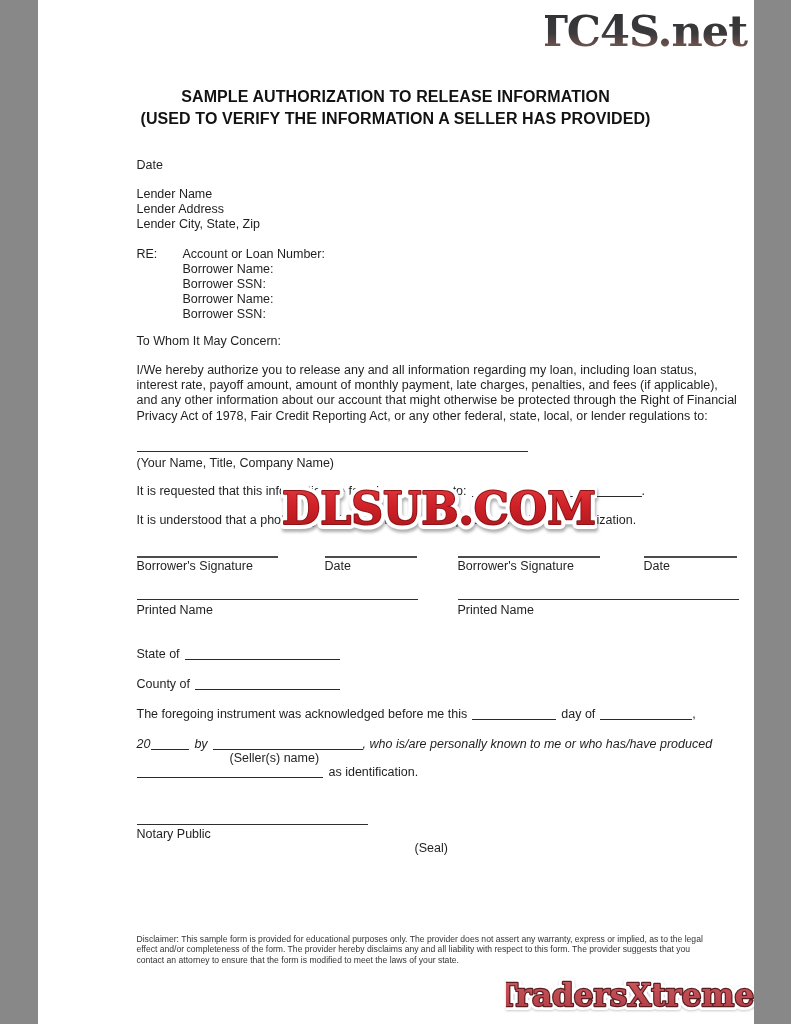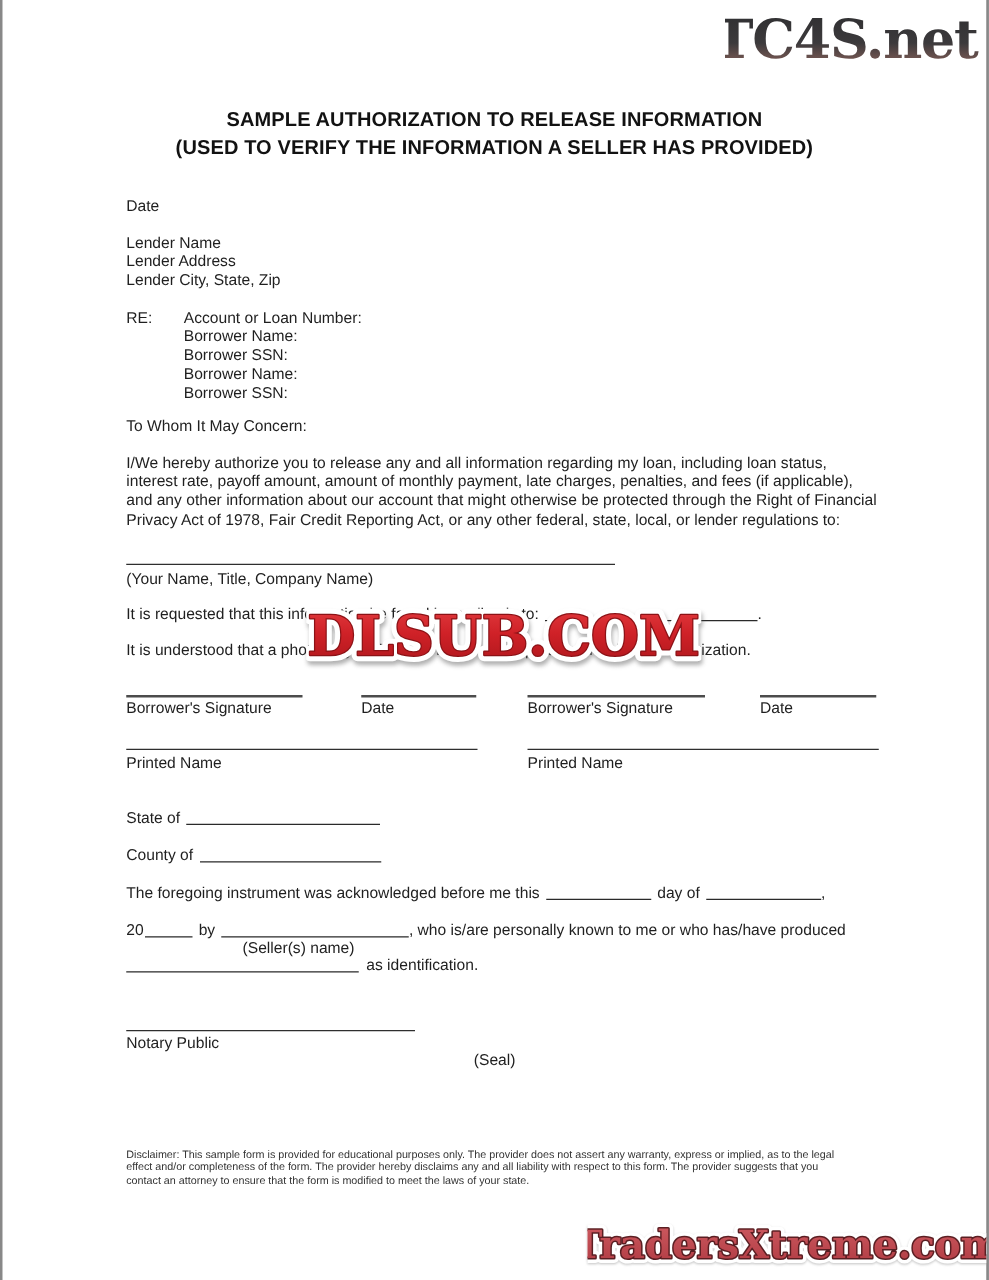--- a/index.html
+++ b/index.html
@@ -1,18 +1,18 @@
 <!DOCTYPE html>
 <html><head>
 <meta charset="utf-8">
 <style>
   html,body{margin:0;padding:0;background:#888;}
   .page{
     position:relative;
-    width:787px;height:1024px;
+    width:716px;height:1024px;
     background:#ffffff;
     font-family:"Liberation Sans", sans-serif;
     color:#1f1f1f;
     overflow:hidden;
     margin:0 auto;
   }
   .abs{position:absolute;}
   .t{font-size:12.5px;line-height:15px;white-space:nowrap;}
   .title{
     left:0;top:86px;width:100%;
@@ -29,21 +29,21 @@
     display:inline-block;height:12px;
     border-bottom:1px solid #2a2a2a;
     vertical-align:-2px;margin-left:5px;
   }
   .bl.tight{margin-left:1px;}
   .rule{border-top:2px solid #4c4c4c;height:0;}
   .rule.thin{border-top:1.5px solid #2e2e2e;}
   .lbl{font-size:12.5px;white-space:nowrap;}
   .disclaimer{
     font-size:8.6px;line-height:10.4px;color:#333;
-    white-space:pre-line;width:650px;
+    white-space:pre-line;width:650px;margin-top:16px;
   }
   svg text{font-family:"DejaVu Serif", serif;}
   .wm{pointer-events:none;}
   .wm-center{filter:drop-shadow(1px 3px 1.5px rgba(80,80,80,.45));}
   .wm-bottom{filter:drop-shadow(0.5px 1.5px 1px rgba(120,120,120,.4));}
 </style>
 </head>
 <body>
 
 <div class="page">
@@ -120,21 +120,21 @@
     <span>State of</span><span class="bl" style="width:155px;"></span>
   </div>
   <div class="abs t" style="left:99px;top:677px;">
     <span>County of</span><span class="bl" style="width:145px;"></span>
   </div>
 
   <div class="abs t" style="left:99px;top:707px;">
     <span>The foregoing instrument was acknowledged before me this</span><span class="bl" style="width:84px;"></span><span style="margin-left:5px;">day of</span><span class="bl" style="width:92px;"></span><span>,</span>
   </div>
 
-  <div class="abs t" style="left:99px;top:737px;">
+  <div class="abs t" style="left:99px;top:737px;font-style:italic;">
     <span>20</span><span class="bl tight" style="width:38px;"></span><span style="margin-left:5px;">by</span><span class="bl" style="width:150px;"></span><span>, who is/are personally known to me or who has/have produced</span>
   </div>
   <div class="abs t" style="left:192px;top:751px;text-align:right;">(Seller(s) name)</div>
 
   <div class="abs t" style="left:99px;top:765px;">
     <span class="bl tight" style="width:186px;margin-left:0;"></span><span style="margin-left:6px;">as identification.</span>
   </div>
 
   <div class="abs rule thin" style="left:99px;top:824px;width:231px;"></div>
   <div class="abs lbl" style="left:99px;top:827px;">Notary Public</div>

